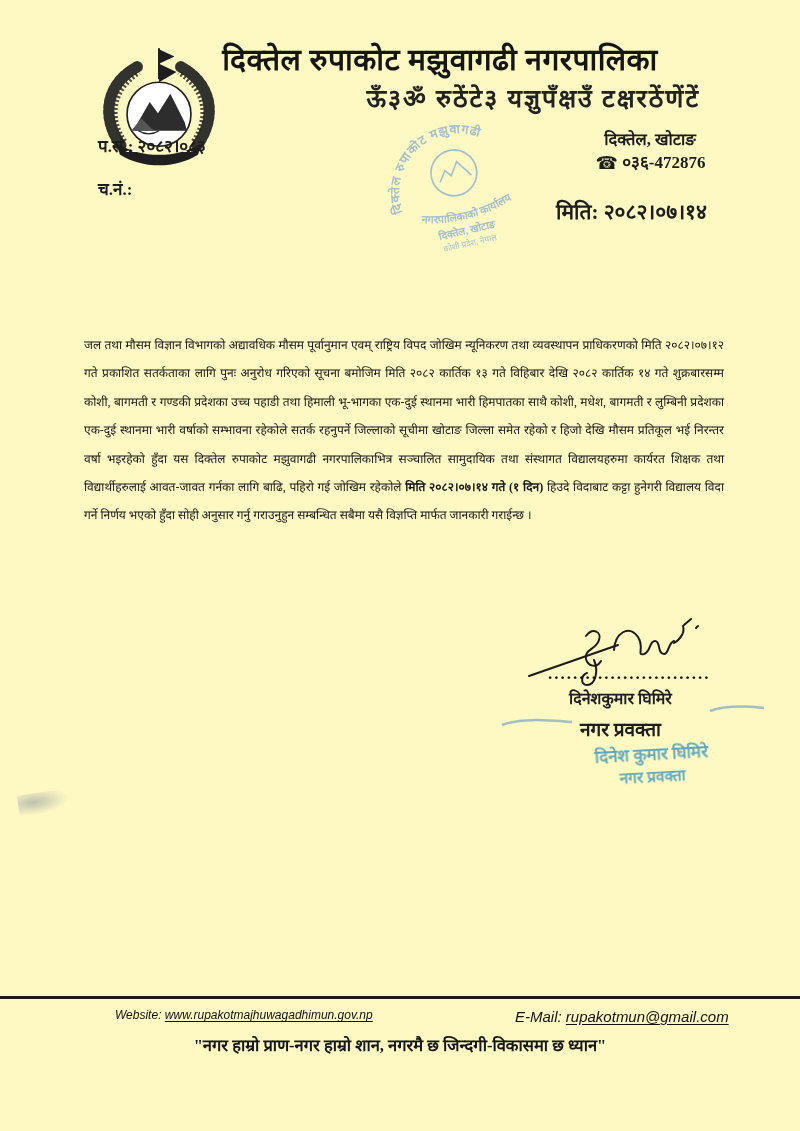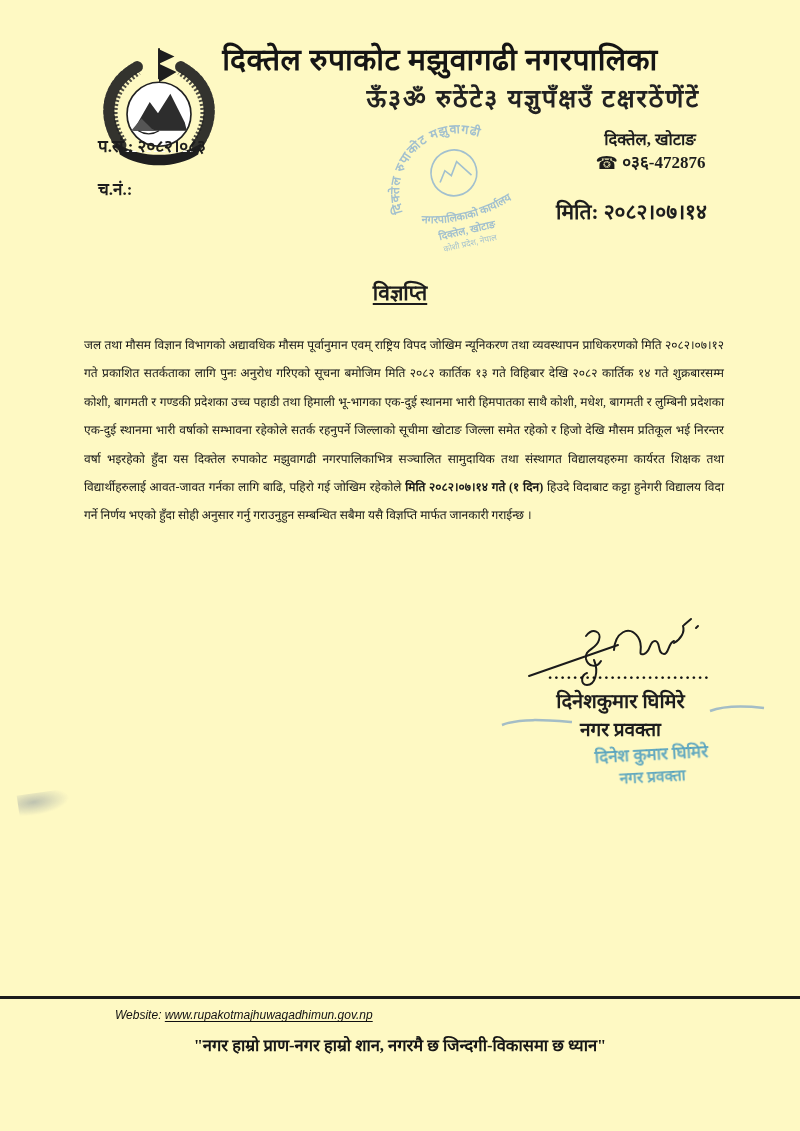--- a/index.html
+++ b/index.html
@@ -26,21 +26,21 @@
   .subject{left:0;top:278px;width:800px;text-align:center;}
   .subject span{font-size:21px;font-weight:700;text-decoration:underline;text-underline-offset:3px;}
   
   .body-par{left:84px;top:331px;width:640px;font-size:12px;line-height:28.4px;
     text-align:justify;color:#171717;}
   .body-par b{font-weight:700;}
   
   .sig-svg{left:526px;top:616px;}
   .sig-dots{left:548px;top:664px;width:170px;font-size:17px;font-weight:700;
     letter-spacing:2px;color:#111;white-space:nowrap;overflow:hidden;}
-  .sig-name{left:528px;top:687px;width:185px;text-align:center;font-size:20px;font-weight:600;}
+  .sig-name{left:528px;top:687px;width:185px;text-align:center;font-size:16px;font-weight:600;}
   .sig-post{left:528px;top:716px;width:185px;text-align:center;font-size:19px;font-weight:600;}
   .sig-stamp{left:552px;top:744px;width:200px;text-align:center;
     transform:rotate(-3deg);color:rgba(62,150,190,.8);filter:blur(.3px);
     font-weight:700;line-height:22px;}
   .sig-stamp .l1{font-size:17px;}
   .sig-stamp .l2{font-size:15.5px;}
   .pen-dash{stroke:rgba(90,140,200,.55);stroke-width:2.5;fill:none;}
   .smudge{left:18px;top:792px;width:52px;height:22px;transform:rotate(-8deg);
     background:radial-gradient(ellipse at 30% 40%,rgba(70,90,140,.35),rgba(70,90,140,0) 70%);
     filter:blur(.6px);}
@@ -110,23 +110,20 @@
     <span>च.नं.:</span>
   </div>
 
   <div class="abs addr-line">दिक्तेल, खोटाङ</div>
   <div class="abs phone-line">
     <span class="phone-glyph">☎</span>
     <span>०३६-472876</span>
   </div>
   <div class="abs date-line">मिति: २०८२।०७।१४</div>
 
-  <div class="abs subject">
-    <span>विज्ञप्ति</span>
-  </div>
 
   <div class="abs body-par">
     <span>जल तथा मौसम विज्ञान विभागको अद्यावधिक मौसम पूर्वानुमान एवम् राष्ट्रिय विपद जोखिम न्यूनिकरण तथा व्यवस्थापन प्राधिकरणको मिति २०८२।०७।१२ गते प्रकाशित सतर्कताका लागि पुनः अनुरोध गरिएको सूचना बमोजिम मिति २०८२ कार्तिक १३ गते विहिबार देखि २०८२ कार्तिक १४ गते शुक्रबारसम्म कोशी, बागमती र गण्डकी प्रदेशका उच्च पहाडी तथा हिमाली भू-भागका एक-दुई स्थानमा भारी हिमपातका साथै कोशी, मधेश, बागमती र लुम्बिनी प्रदेशका एक-दुई स्थानमा भारी वर्षाको सम्भावना रहेकोले सतर्क रहनुपर्ने जिल्लाको सूचीमा खोटाङ जिल्ला समेत रहेको र हिजो देखि मौसम प्रतिकूल भई निरन्तर वर्षा भइरहेको हुँदा यस दिक्तेल रुपाकोट मझुवागढी नगरपालिकाभित्र सञ्चालित सामुदायिक तथा संस्थागत विद्यालयहरुमा कार्यरत शिक्षक तथा विद्यार्थीहरुलाई आवत-जावत गर्नका लागि बाढि, पहिरो गई जोखिम रहेकोले </span><b>मिति २०८२।०७।१४ गते (१ दिन)</b><span> हिउदे विदाबाट कट्टा हुनेगरी विद्यालय विदा गर्ने निर्णय भएको हुँदा सोही अनुसार गर्नु गराउनुहुन सम्बन्धित सबैमा यसै विज्ञप्ति मार्फत जानकारी गराईन्छ ।</span>
   </div>
 
   <svg class="abs sig-svg" width="195" height="70" viewBox="0 0 195 70">
     <g fill="none" stroke="#1b1b1b" stroke-width="2" stroke-linecap="round">
       <path d="M3,60 L92,29"></path>
       <path d="M60,20 c7,-9 16,-4 13,4 c-3,10 -15,9 -13,19 c2,8 11,9 15,2"></path>
       <path d="M68,44 c5,12 1,25 -7,25 c-7,0 -6,-10 0,-12"></path>
@@ -149,15 +146,18 @@
   </svg>
   <svg class="abs" style="left:708px;top:702px" width="60" height="14" viewBox="0 0 60 14">
     <path class="pen-dash" d="M2,9 C18,3 38,4 56,6"></path>
   </svg>
   <div class="abs smudge"></div>
 
   <div class="abs footer-rule"></div>
   <div class="abs footer-web">
     <span>Website: </span><a href="#">www.rupakotmajhuwagadhimun.gov.np</a>
   </div>
+  <div class="abs footer-mail">
+    <span>E-Mail: </span><a href="#">rupakotmun@gmail.com</a>
+  </div>
   <div class="abs slogan">"नगर हाम्रो प्राण-नगर हाम्रो शान, नगरमै छ जिन्दगी-विकासमा छ ध्यान"</div>
 
 </div>
 
 </body></html>

